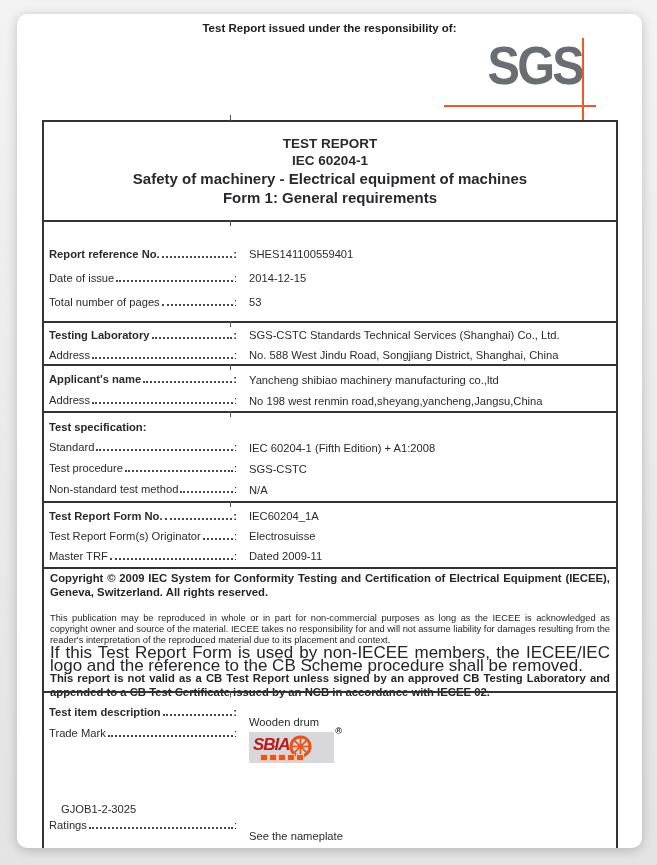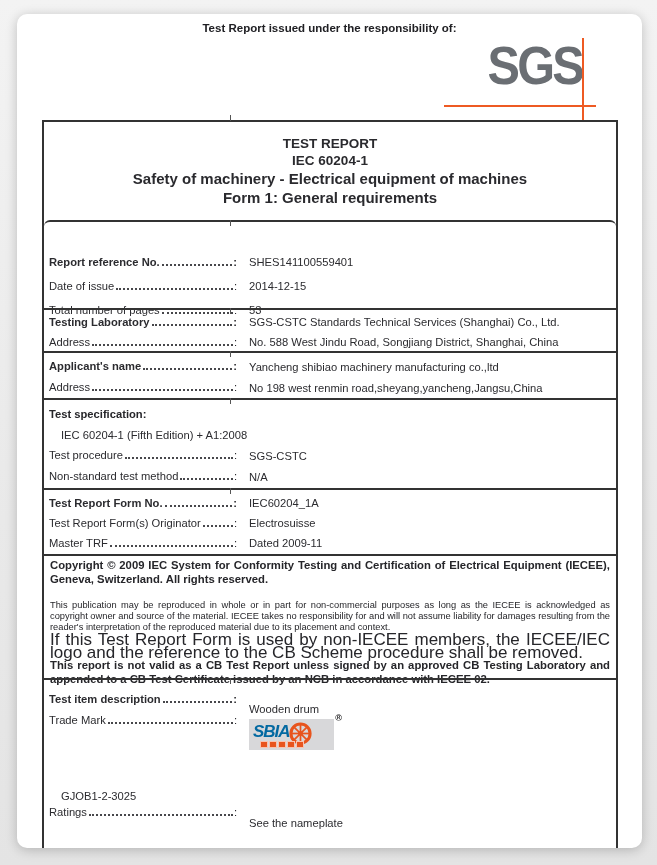--- a/index.html
+++ b/index.html
@@ -42,21 +42,21 @@
   }
   .sec{position:relative;box-sizing:border-box;}
   .sec + .sec{border-top:2px solid #333;}
   .sec.tick::after{
     content:"";position:absolute;left:186px;top:-2px;width:1px;height:6px;background:#555;
   }
   .title-sec{height:98px;padding-top:13px;text-align:center;font-weight:bold;color:#2a2a2e;}
   .title-l1,.title-l2{font-size:13.5px;line-height:17px;}
   .title-l3,.title-l4{font-size:15px;line-height:19px;}
 
-  .sec-a{height:88px;padding:28px 5px 4px;border-radius:6px;}
+  .sec-a{height:101px;padding:20px 5px 4px;}
   .sec-b{height:43px;padding:2px 5px 1px;}
   .sec-c{height:47px;padding:3px 5px 2px;}
   .sec-d{height:90px;padding:3px 5px 3px;}
   .sec-e{height:66px;padding:3px 5px 3px;}
   .sec-f{height:124px;padding:3px 6px 16px;}
   .sec-g{padding:6px 5px 0;height:180px;}
 
   .row{display:flex;align-items:center;font-size:11.2px;color:#2b2b2f;}
   .sec-a .row{height:24px;}
   .sec-b .row{height:20px;}
@@ -85,21 +85,21 @@
   .cp .p4{font-weight:bold;font-size:11.3px;line-height:13.5px;}
 
   
   .tm-wrap{position:relative;margin-left:12px;margin-top:5px;}
   .tm-box{
     width:85px;height:31px;background:#d8d8da;position:relative;
     display:flex;align-items:flex-start;padding:3px 2px 0 4px;box-sizing:border-box;
   }
   .tm-text{
     font-style:italic;font-weight:bold;font-size:17px;line-height:19px;
-    color:#0369a1;letter-spacing:-1px;
+    color:#b91c1c;letter-spacing:-1px;
   }
   .tm-wheel{margin-left:-1px;margin-top:0;}
   .tm-strip{position:absolute;left:11px;bottom:2px;display:flex;gap:1px;}
   .tm-strip i{
     display:block;width:8px;height:7px;background:#e8541d;
     box-shadow:inset 0 0 0 1px rgba(255,255,255,.65);
   }
   .tm-reg{
     position:absolute;top:-6px;right:-8px;font-size:9px;color:#1d1d1f;font-weight:bold;
   }
@@ -180,20 +180,24 @@
             <span class="t">Address</span>
             <span class="dots"></span>
           </div>
         <div class="val">No 198 west renmin road,sheyang,yancheng,Jangsu,China</div>
       </div>
     </div>
 
     <div class="sec sec-d tick">
       <div class="row-heading bold">Test specification:</div>
       <div class="row">
+        <div class="lbl">
+            <span class="t">Standard</span>
+            <span class="dots"></span>
+          </div>
         <div class="val">IEC 60204-1 (Fifth Edition) + A1:2008</div>
       </div>
       <div class="row">
         <div class="lbl">
             <span class="t">Test procedure</span>
             <span class="dots"></span>
           </div>
         <div class="val">SGS-CSTC</div>
       </div>
       <div class="row">

